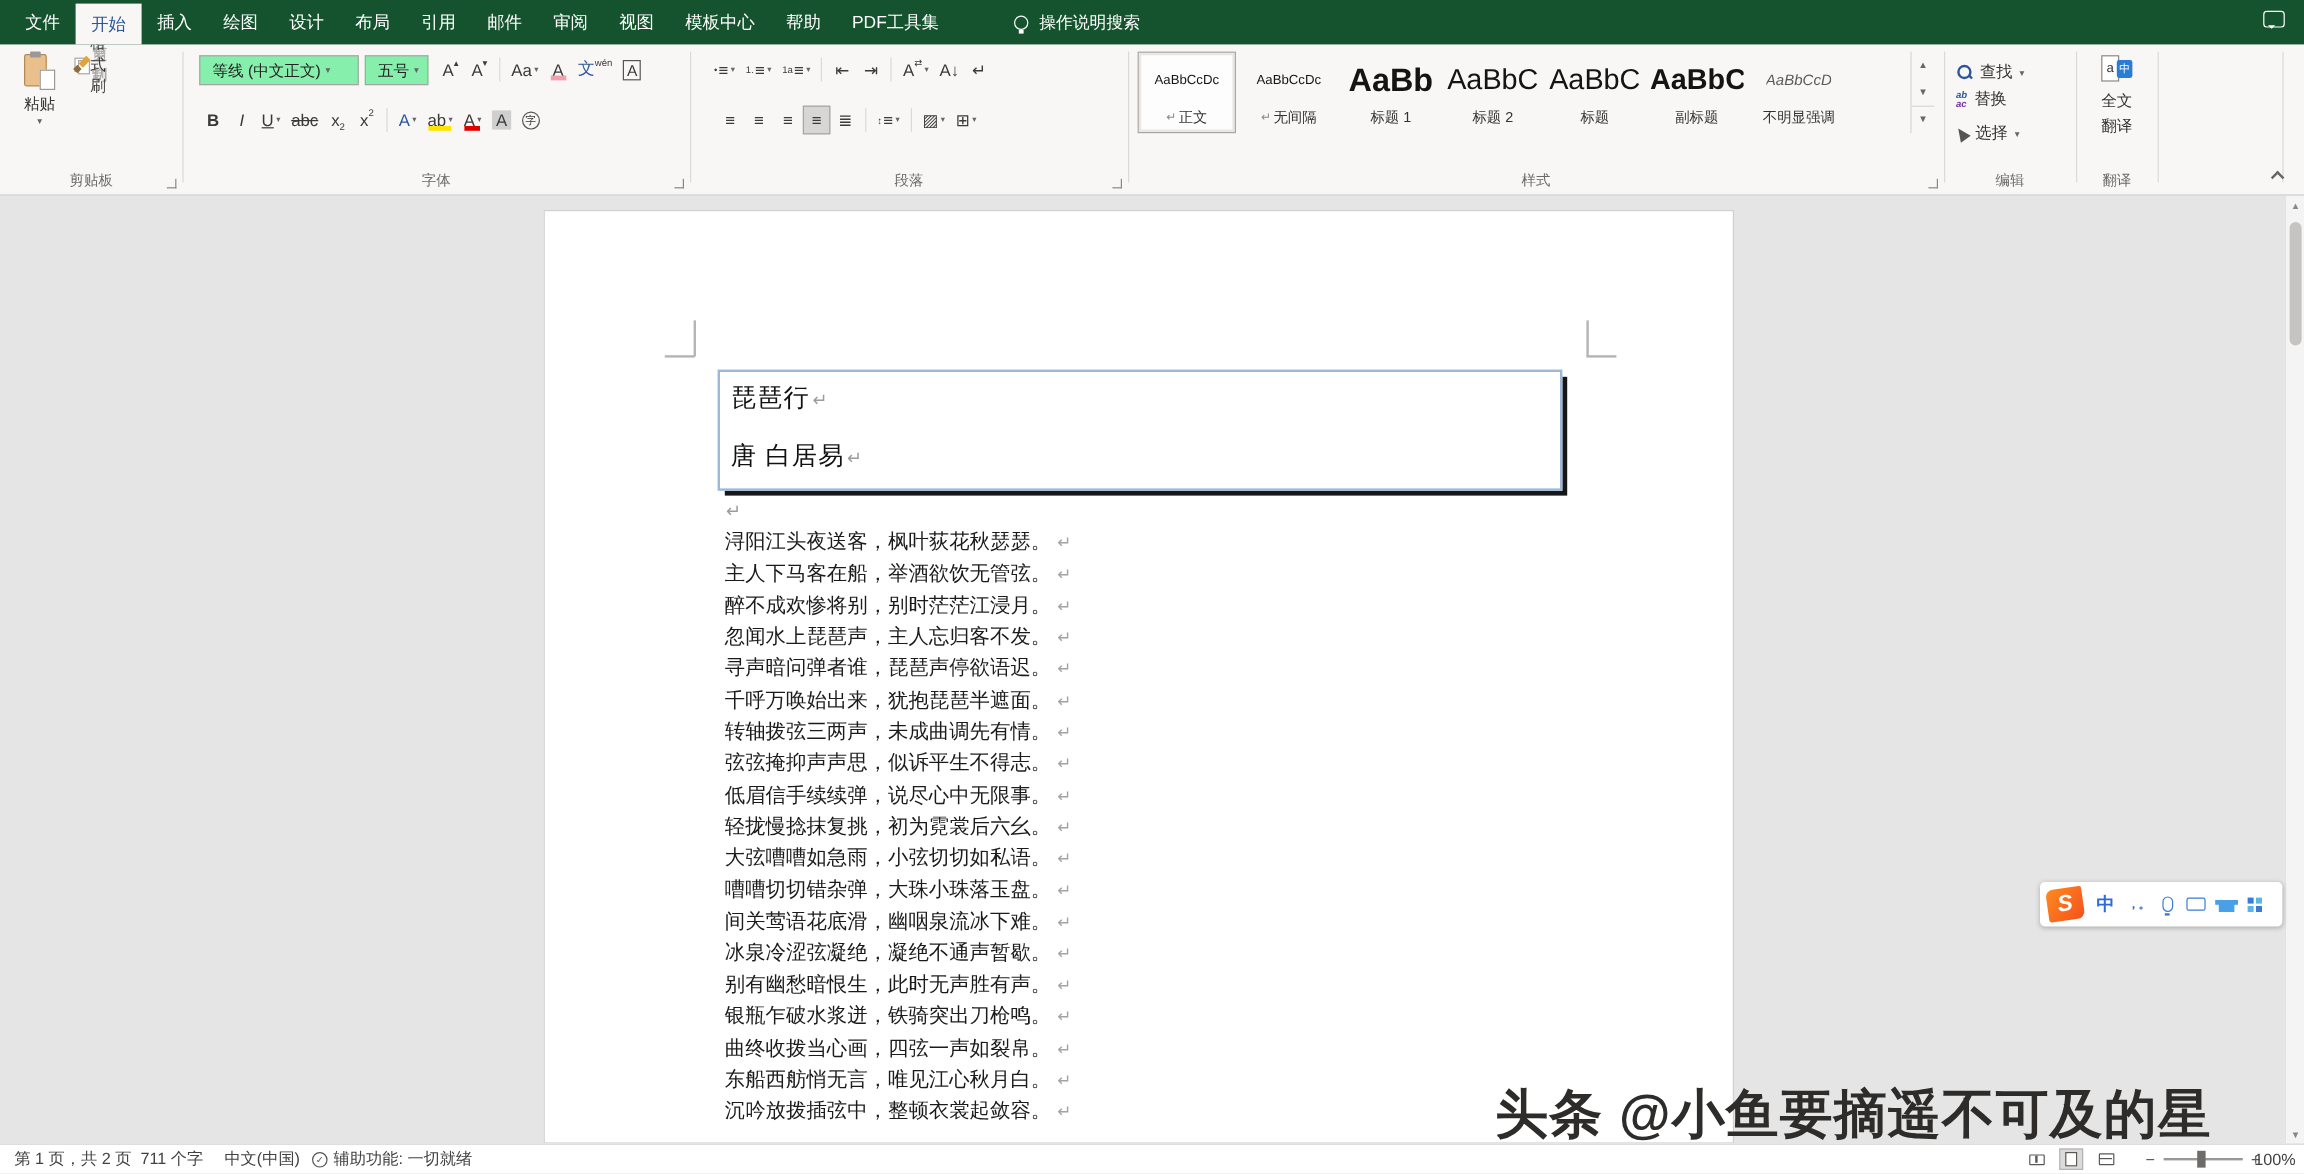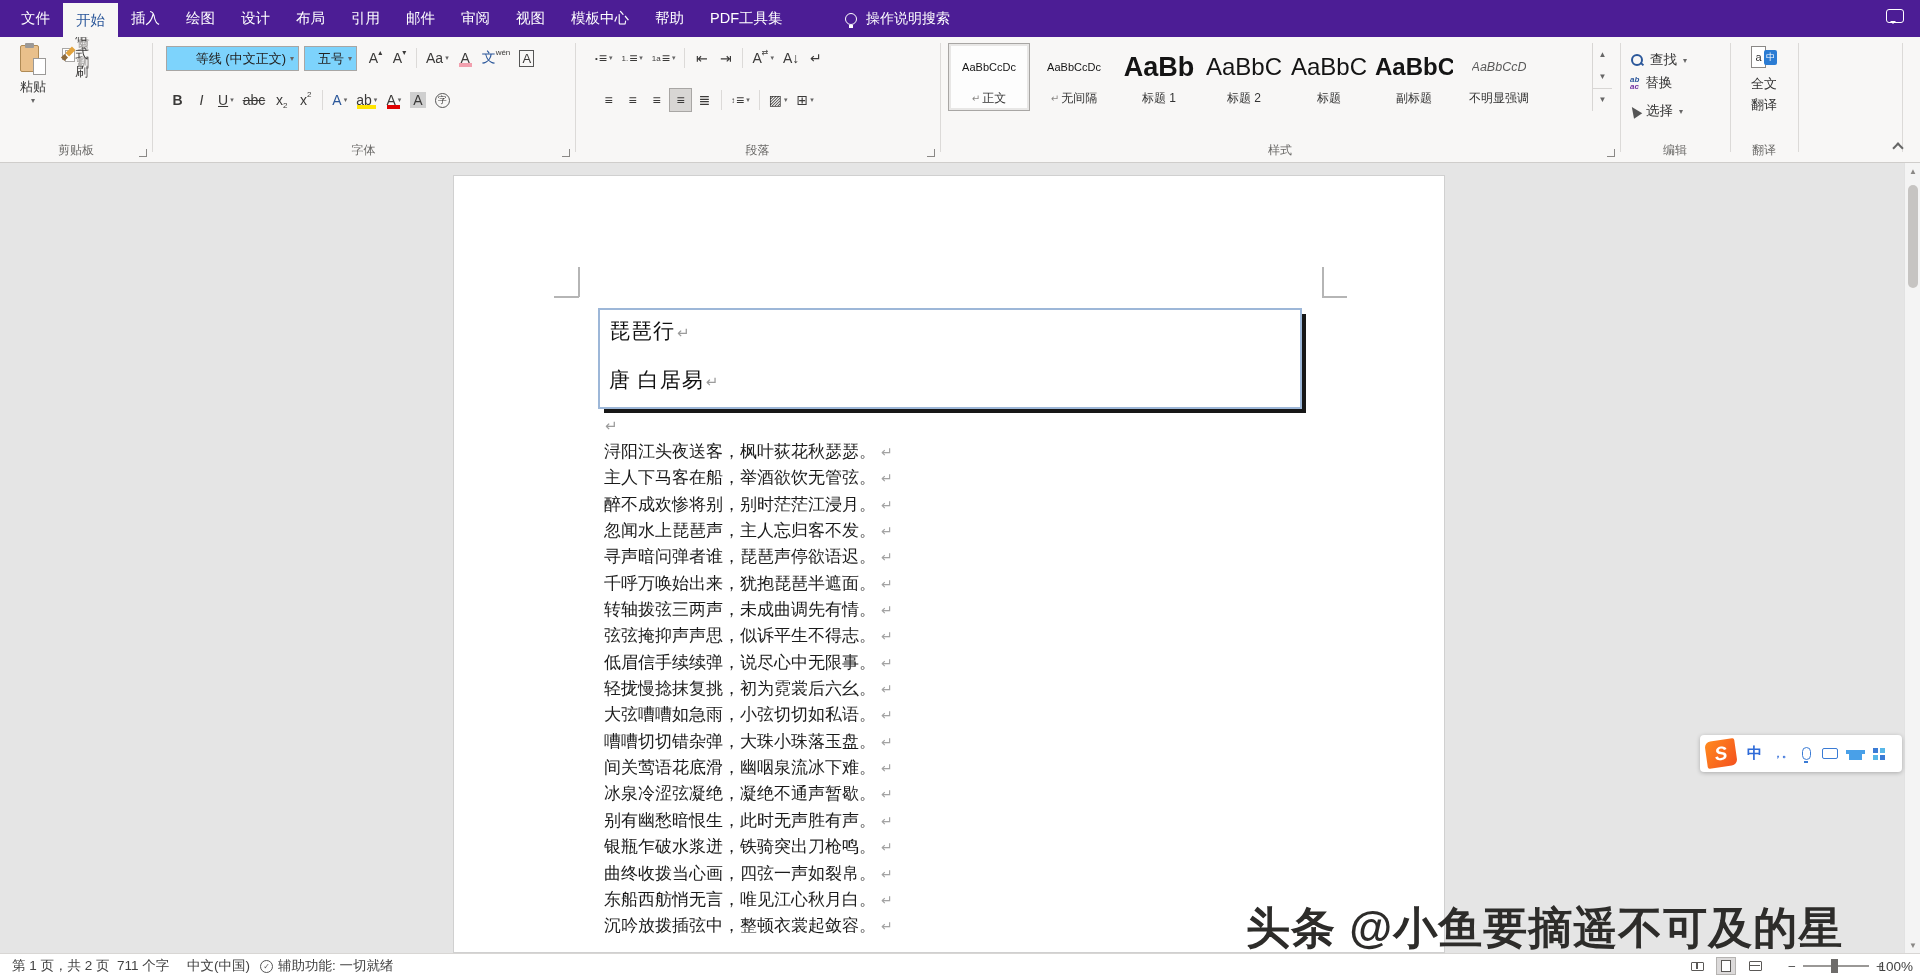--- a/index.html
+++ b/index.html
@@ -1,20 +1,20 @@
 <!DOCTYPE html>
 <html><head>
 <meta charset="utf-8">
 <style>
   *{margin:0;padding:0;box-sizing:border-box}
   html,body{width:1920px;height:978px;overflow:hidden}
   body{position:relative;font-family:"Liberation Sans","DejaVu Sans",sans-serif;background:#e5e5e5;color:#333}
 
   
-  .menubar{position:absolute;top:0;left:0;right:0;height:37px;background:#4c1d95;display:flex;align-items:stretch;color:#fff;z-index:30}
+  .menubar{position:absolute;top:0;left:0;right:0;height:37px;background:#14532d;display:flex;align-items:stretch;color:#fff;z-index:30}
   .tab{padding:0 13px;display:flex;align-items:center;font-size:14.5px;white-space:nowrap}
   .tab.active{background:#f8f7f6;color:#2b579a;margin-top:3px}
   .searchbox{position:absolute;left:845px;top:0;height:37px;display:flex;align-items:center;gap:9px;font-size:14px;color:#fff}
   .ic-bulb{position:relative;width:12px;height:12px;border:1.5px solid #fff;border-radius:50%}
   .ic-bulb::after{content:"";position:absolute;left:2.5px;bottom:-4px;width:4px;height:3px;background:#fff}
   .comment-btn{position:absolute;right:16px;top:9px;width:18px;height:14px;border:1.5px solid #fff;border-radius:3px}
   .comment-btn::after{content:"";position:absolute;left:3px;bottom:-5px;border:3px solid transparent;border-top-color:#fff}
 
   
   .ribbon{position:absolute;top:37px;left:0;right:0;height:126px;background:#f8f7f6;border-bottom:1px solid #cfcdcb;z-index:20}
@@ -34,21 +34,21 @@
   .ic-cut{position:relative;width:13px;height:13px}
   .ic-cut::before,.ic-cut::after{content:"";position:absolute;top:1px;left:6px;width:1.5px;height:9px;background:#a9a7a5}
   .ic-cut::before{transform:rotate(40deg)}.ic-cut::after{transform:rotate(-40deg)}
   .ic-copy{position:relative;width:13px;height:13px}
   .ic-copy::before,.ic-copy::after{content:"";position:absolute;width:8px;height:10px;background:#fff;border:1px solid #a9a7a5}
   .ic-copy::before{left:0;top:0}.ic-copy::after{left:3px;top:2px}
   .ic-painter{position:relative;width:14px;height:14px}
   .ic-painter::before{content:"";position:absolute;left:4px;top:2px;width:9px;height:5px;background:#e2a33d;transform:rotate(-45deg)}
   .ic-painter::after{content:"";position:absolute;left:0;top:8px;width:5px;height:5px;background:#8f6b3c;transform:rotate(-45deg)}
   
-  .combo{position:absolute;height:25px;background:#7dd3fc;border:1px solid #a8a6a4;display:flex;align-items:center;font-size:13px;color:#222;padding:0 4px 0 10px;justify-content:flex-end}
+  .combo{position:absolute;height:25px;background:#86efac;border:1px solid #a8a6a4;display:flex;align-items:center;font-size:13px;color:#222;padding:0 4px 0 10px;justify-content:flex-start}
   .combo .caret{font-size:8px;color:#666;margin-left:4px}
   
   .btnrow{position:absolute;display:flex;align-items:center;gap:1px}
   .rbtn{min-width:23px;height:24px;display:inline-flex;align-items:center;justify-content:center;font-size:14px;color:#3b3a39;position:relative;padding:0 3px;border:1px solid transparent}
   .rbtn .pfx{font-size:8px;margin-right:1px;color:#3b3a39}
   .rbtn .supp{font-size:8px;align-self:flex-start;margin-top:1px}
   .rbtn .subb{font-size:8px;align-self:flex-end;margin-bottom:1px}
   .rbtn .caret{font-size:7px;color:#666;margin-left:2px}
   .rbtn .bar{position:absolute;left:4px;right:4px;bottom:2px;height:4px}
   .rbtn.selected{background:#d8d6d4;border-color:#a8a6a4}

